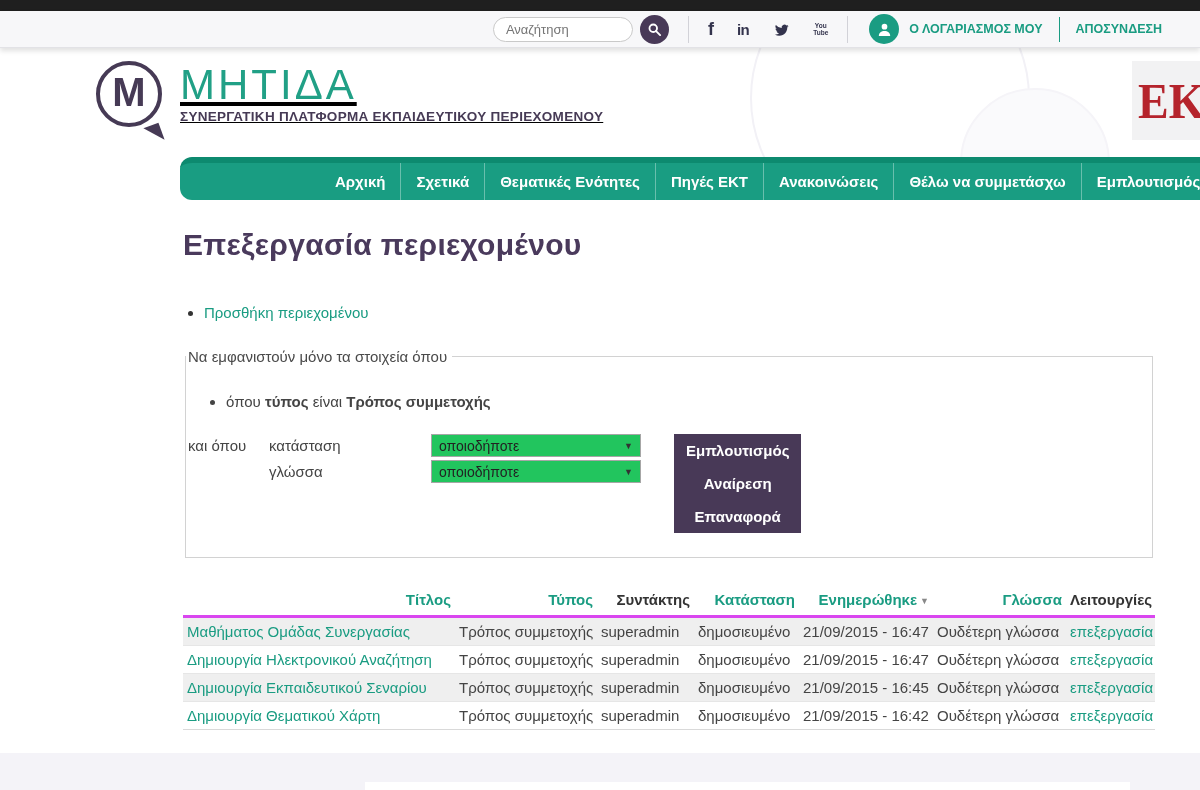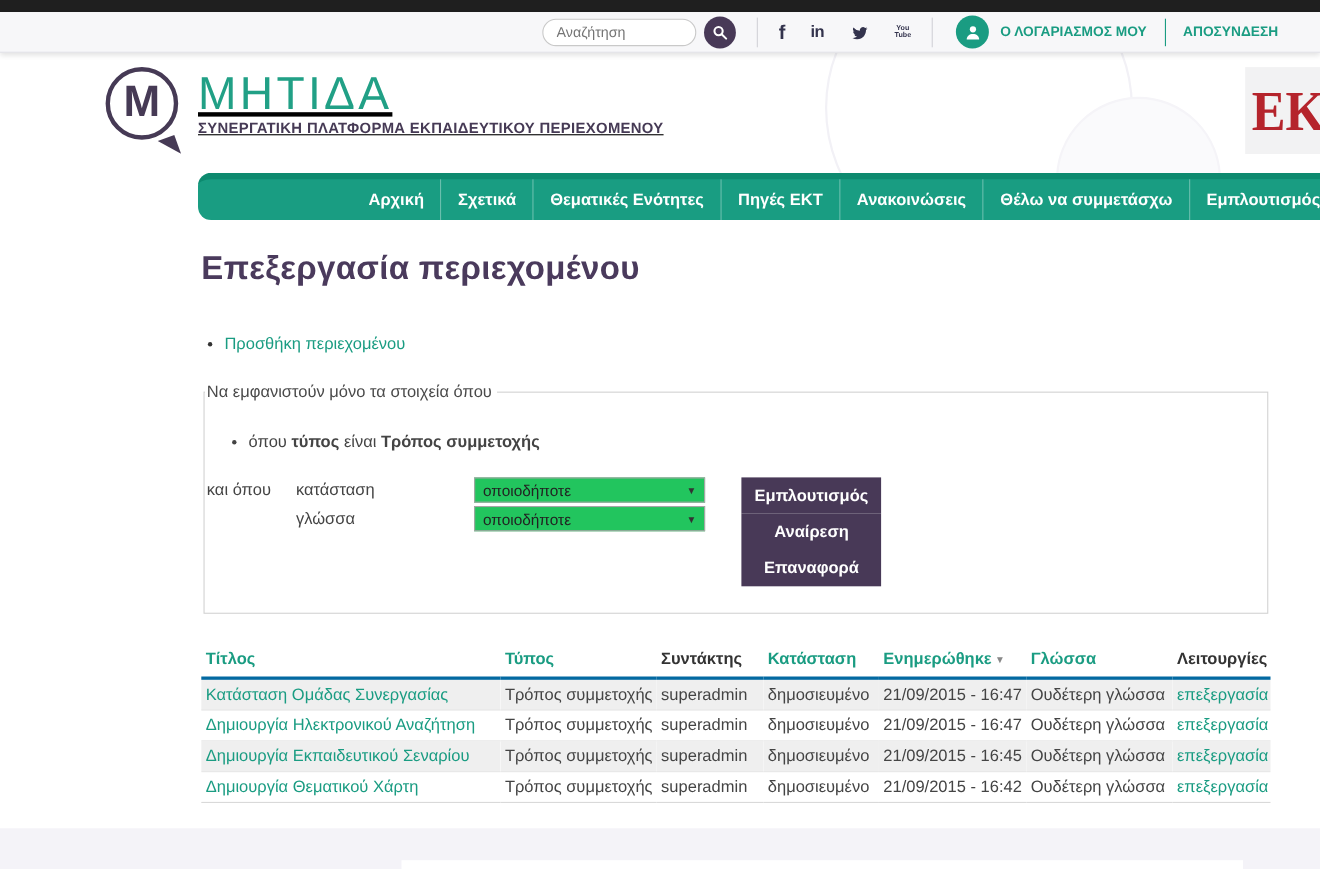--- a/index.html
+++ b/index.html
@@ -111,21 +111,21 @@
   .fselect .caret { font-size:9px; color:#333; }
   .filter-buttons { display:flex; margin-left:33px;flex-direction:column; }
   .pbtn {
     background:#483957; color:#fff; border:none; height:33px; padding:0 12px;
     font-size:15px; font-weight:bold; font-family:inherit; cursor:pointer; white-space:nowrap;
   }
 
   
   .content-table { margin-top:28px; width:100%; border-collapse:collapse; font-size:15px; table-layout:fixed; }
   .content-table th {
-    text-align:left; padding:5px 4px 7px 4px; border-bottom:3px solid #0369a1;
+    text-align:right; padding:5px 4px 7px 4px; border-bottom:3px solid #d946ef;
     color:#333; font-weight:bold; white-space:nowrap;
   }
   .content-table td { padding:5px 4px; color:#444; white-space:nowrap; overflow:hidden; }
   .content-table tbody tr { border-bottom:1px solid #e6e6e6; }
   .content-table tbody tr:last-child { border-bottom:1px solid #d9d9d9; }
   .content-table tbody tr.odd { background:#efefef; }
   .sort-arrow { font-size:9px; color:#888; margin-left:3px; vertical-align:1px; }
 
   
   .footer { position:absolute; left:0; right:0; bottom:0; height:37px; background:#f4f3f8; }
@@ -263,21 +263,21 @@
           <th><a class="green-link">Τύπος</a></th>
           <th>Συντάκτης</th>
           <th><a class="green-link">Κατάσταση</a></th>
           <th><a class="green-link">Ενημερώθηκε</a><span class="sort-arrow">▼</span></th>
           <th><a class="green-link">Γλώσσα</a></th>
           <th>Λειτουργίες</th>
         </tr>
       </thead>
       <tbody>
         <tr class="odd">
-          <td><a class="green-link">Κατάσταση Ομάδας Συνεργασίας</a></td>
+          <td><a class="green-link">Μαθήματος Ομάδας Συνεργασίας</a></td>
           <td>Τρόπος συμμετοχής</td>
           <td>superadmin</td>
           <td>δημοσιευμένο</td>
           <td>21/09/2015 - 16:47</td>
           <td>Ουδέτερη γλώσσα</td>
           <td><a class="green-link">επεξεργασία</a></td>
         </tr>
         <tr>
           <td><a class="green-link">Δημιουργία Ηλεκτρονικού Αναζήτηση</a></td>
           <td>Τρόπος συμμετοχής</td>

